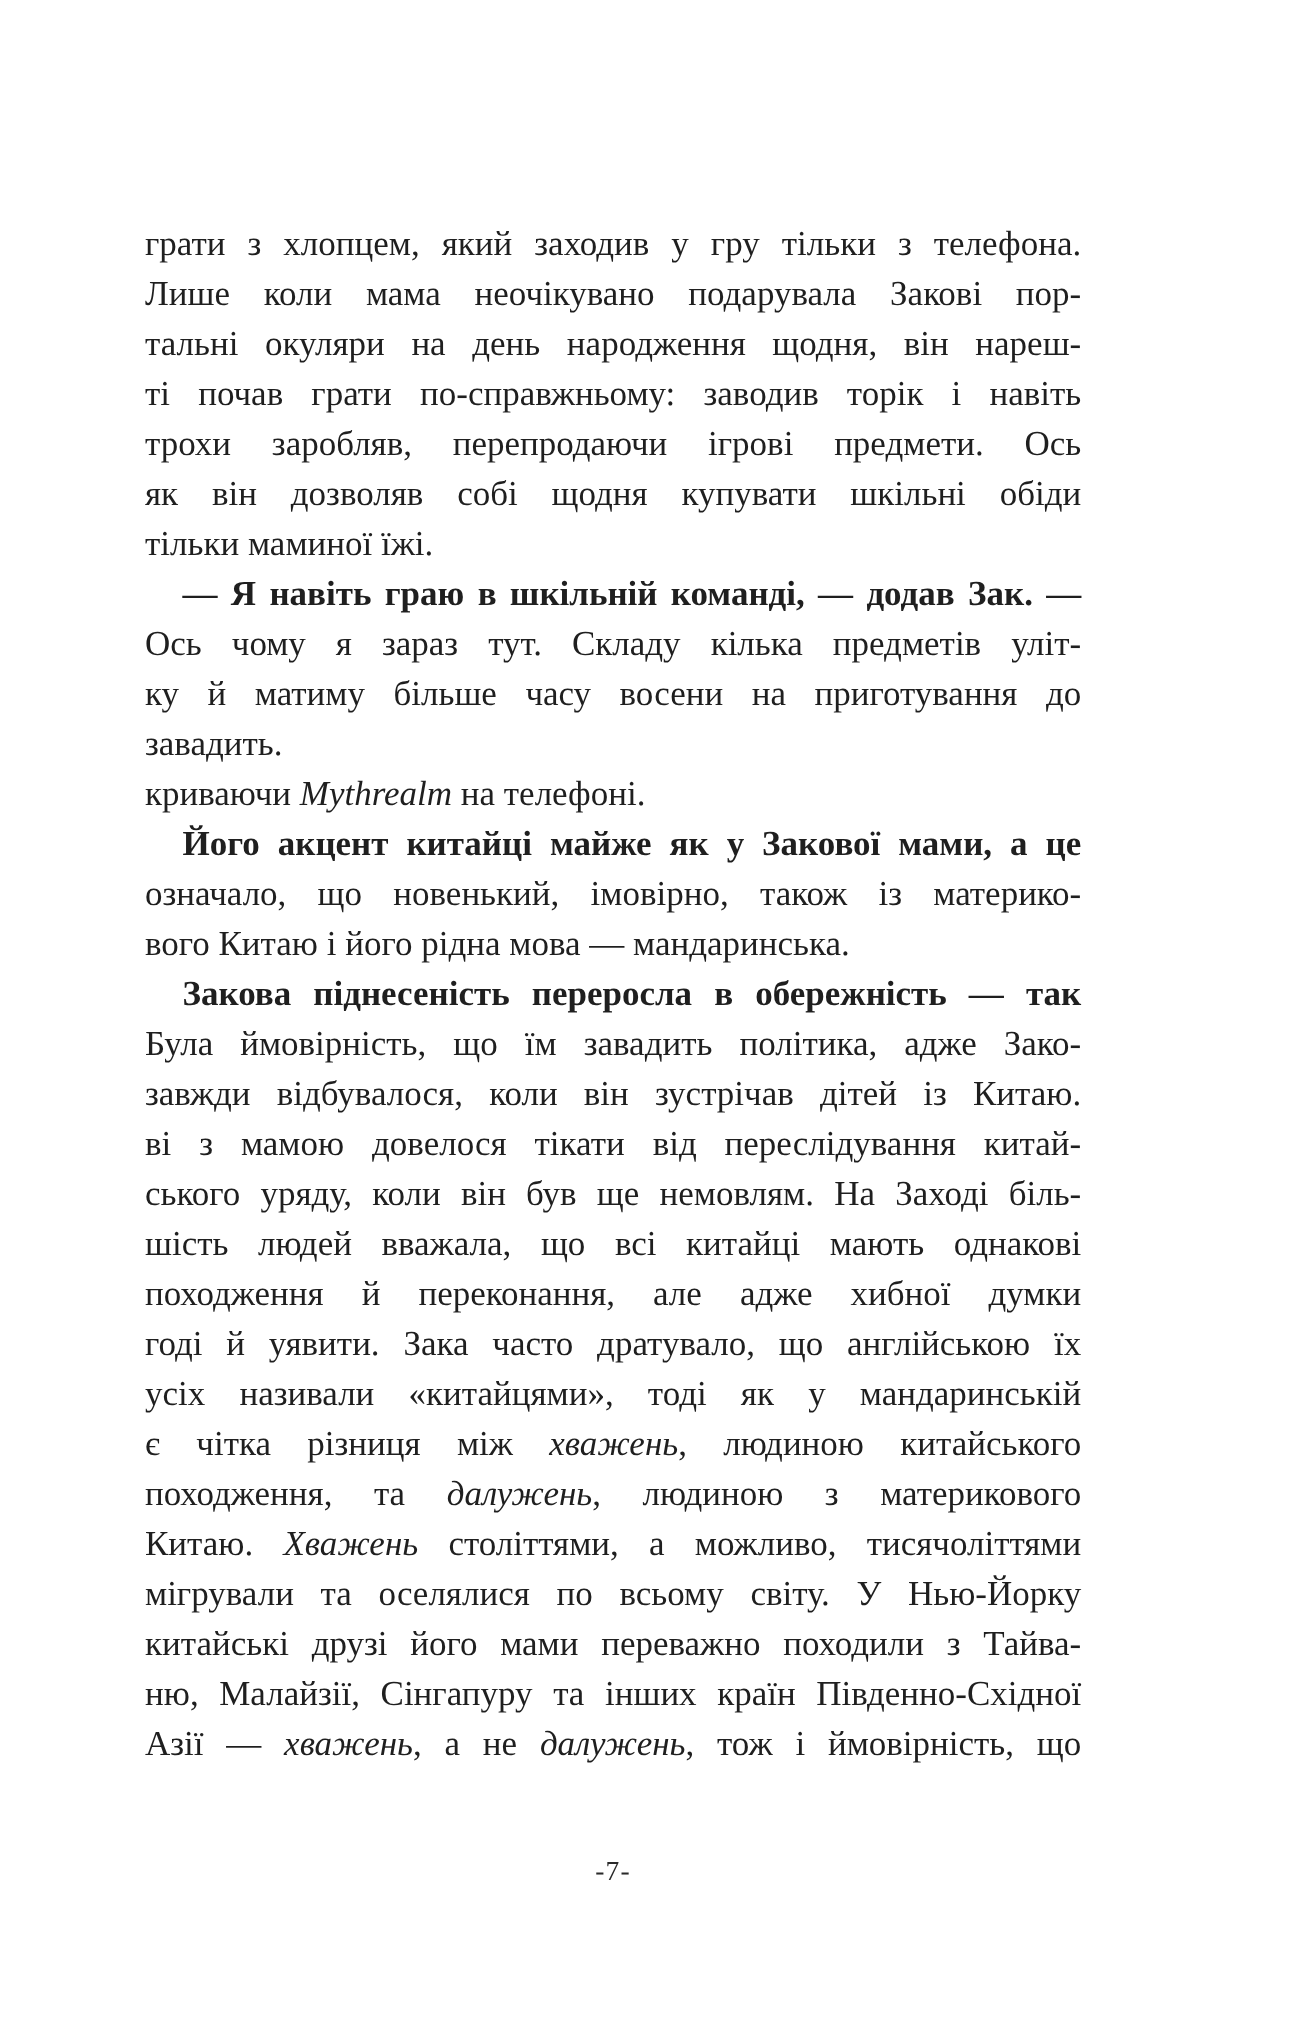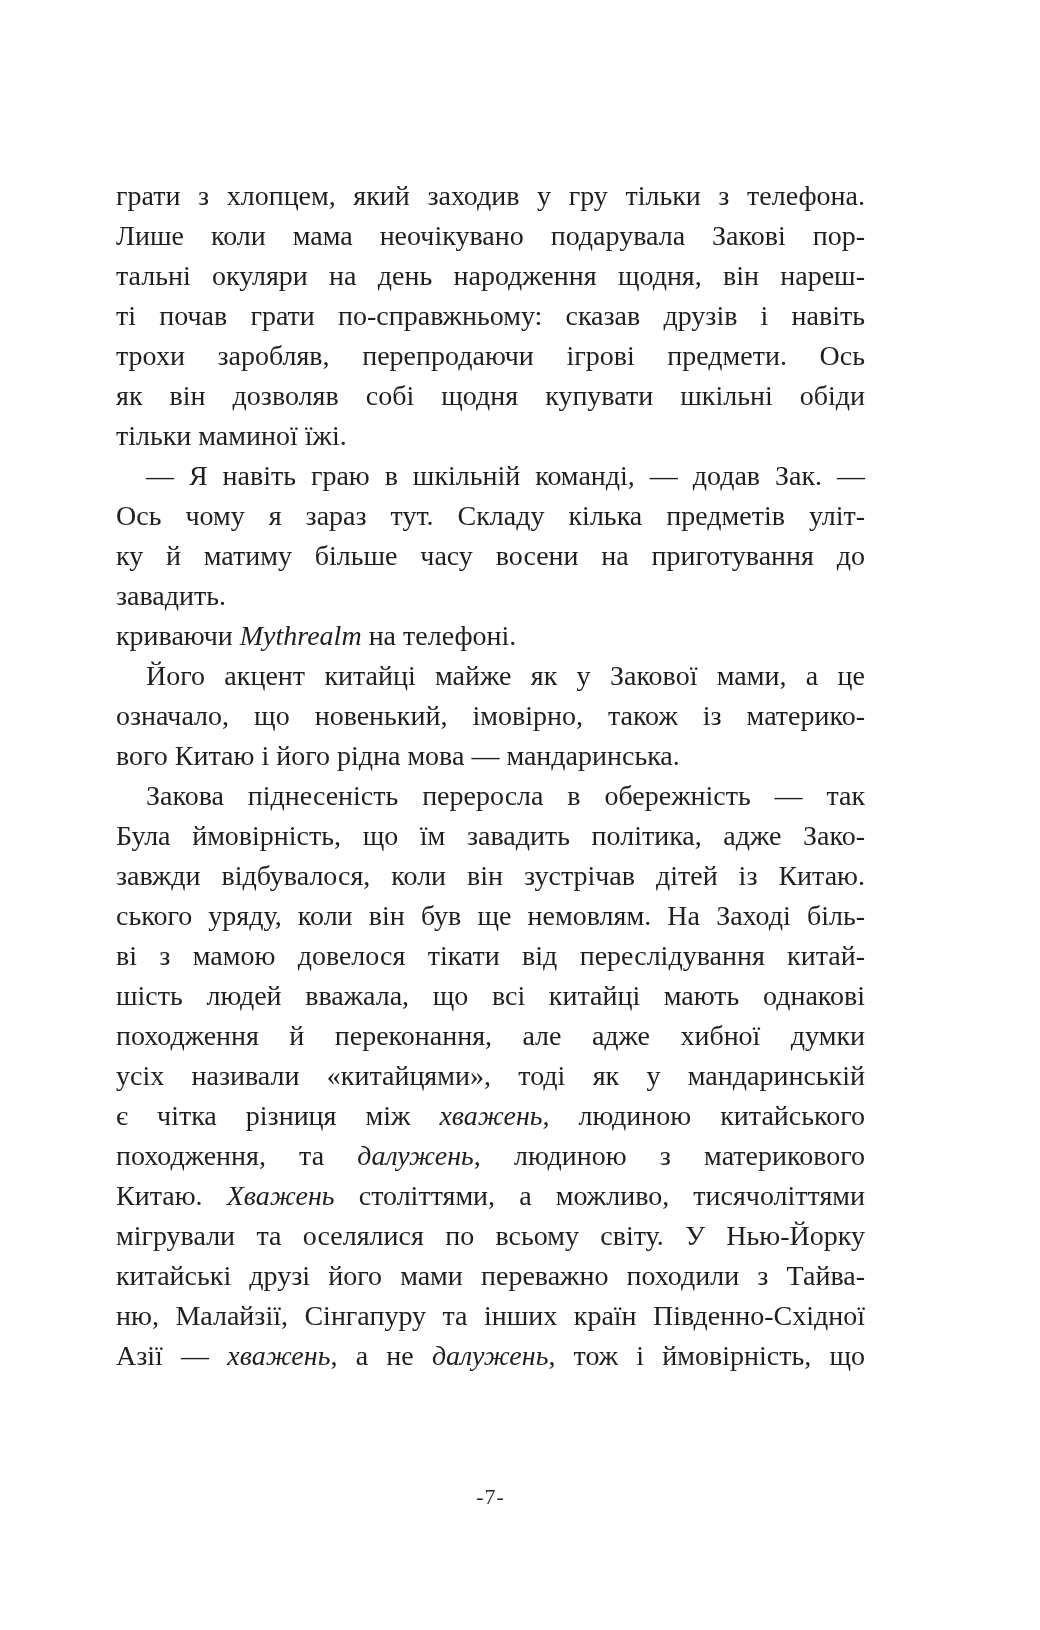--- a/index.html
+++ b/index.html
@@ -30,20 +30,21 @@
     text-align: justify;
     text-align-last: justify;
     -moz-text-align-last: justify;
   }
   .line.last {
     text-align-last: left;
     -moz-text-align-last: left;
   }
   .line.first {
     text-indent: 30px;
+    font-weight: bold;
   }
   .line i {
     font-style: italic;
   }
   .footer {
     position: absolute;
     left: 116px;
     top: 1484px;
     width: 749px;
     text-align: center;
@@ -55,21 +56,21 @@
 </style>
 </head>
 <body>
 
 <div class="page">
   <div class="text-block">
       <div class="para">
         <div class="line">грати з хлопцем, який заходив у гру тільки з телефона.</div>
         <div class="line">Лише коли мама неочікувано подарувала Закові пор-</div>
         <div class="line">тальні окуляри на день народження щодня, він нареш-</div>
-        <div class="line">ті почав грати по-справжньому: сказав друзів і навіть</div>
+        <div class="line">ті почав грати по-справжньому: заводив торік і навіть</div>
         <div class="line">трохи заробляв, перепродаючи ігрові предмети. Ось</div>
         <div class="line">як він дозволяв собі щодня купувати шкільні обіди</div>
         <div class="line last">тільки маминої їжі.</div>
       </div>
       <div class="para">
         <div class="line first">— Я навіть граю в шкільній команді, — додав Зак. —</div>
         <div class="line">Ось чому я зараз тут. Складу кілька предметів уліт-</div>
         <div class="line">ку й матиму більше часу восени на приготування до</div>
         <div class="line last">завадить.</div>
       </div>
@@ -78,24 +79,25 @@
       </div>
       <div class="para">
         <div class="line first">Його акцент китайці майже як у Закової мами, а це</div>
         <div class="line">означало, що новенький, імовірно, також із материко-</div>
         <div class="line last">вого Китаю і його рідна мова — мандаринська.</div>
       </div>
       <div class="para">
         <div class="line first">Закова піднесеність переросла в обережність — так</div>
         <div class="line">Була ймовірність, що їм завадить політика, адже Зако-</div>
         <div class="line">завжди відбувалося, коли він зустрічав дітей із Китаю.</div>
+        <div class="line">ві з мамою довелося тікати від переслідування китай-</div>
         <div class="line">ського уряду, коли він був ще немовлям. На Заході біль-</div>
-        <div class="line">ві з мамою довелося тікати від переслідування китай-</div>
         <div class="line">шість людей вважала, що всі китайці мають однакові</div>
         <div class="line">походження й переконання, але адже хибної думки</div>
+        <div class="line">годі й уявити. Зака часто дратувало, що англійською їх</div>
         <div class="line">усіх називали «китайцями», тоді як у мандаринській</div>
         <div class="line">є чітка різниця між <i>хважень</i>, людиною китайського</div>
         <div class="line">походження, та <i>далужень</i>, людиною з материкового</div>
         <div class="line">Китаю. <i>Хважень</i> століттями, а можливо, тисячоліттями</div>
         <div class="line">мігрували та оселялися по всьому світу. У Нью-Йорку</div>
         <div class="line">китайські друзі його мами переважно походили з Тайва-</div>
         <div class="line">ню, Малайзії, Сінгапуру та інших країн Південно-Східної</div>
         <div class="line">Азії — <i>хважень</i>, а не <i>далужень</i>, тож і ймовірність, що</div>
       </div>
     </div>

